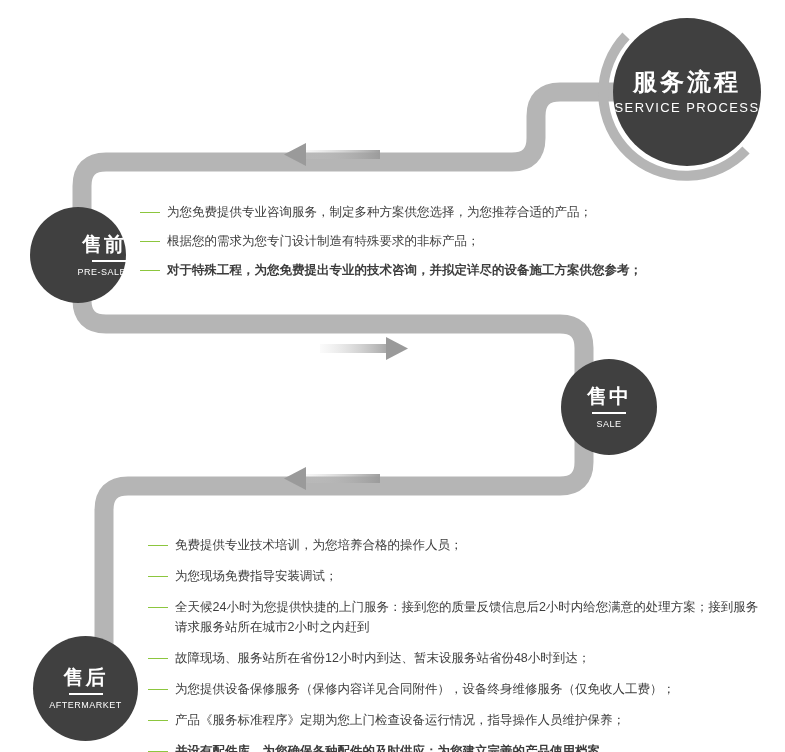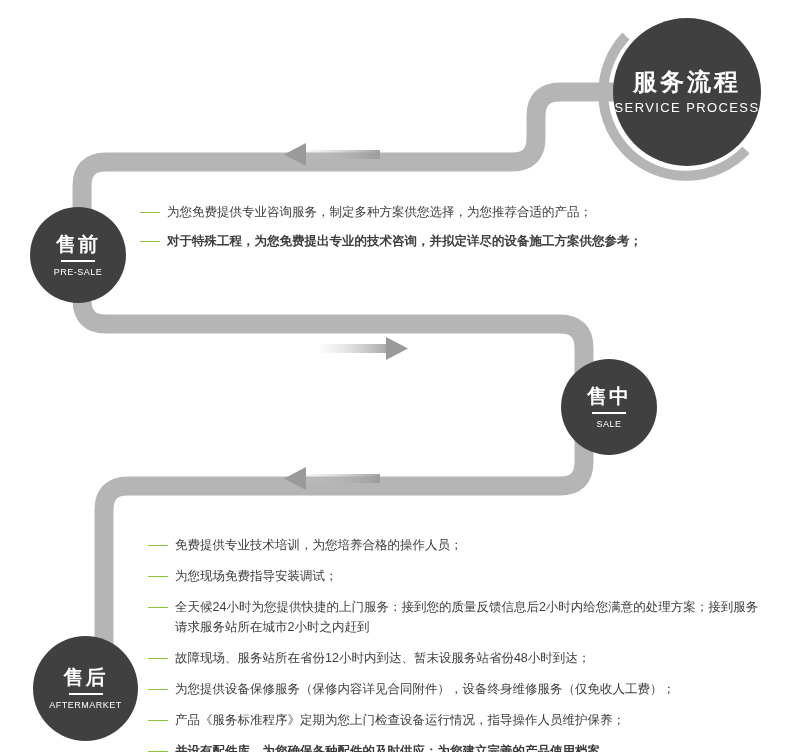--- a/index.html
+++ b/index.html
@@ -71,20 +71,21 @@
     font-size: 13px;
     letter-spacing: 1.4px;
     margin-top: 5px;
   }
 
   #presale-node {
     left: 30px;
     top: 207px;
     width: 96px;
     height: 96px;
+    align-items: flex-end;
   }
   #sale-node {
     left: 561px;
     top: 359px;
     width: 96px;
     height: 96px;
   }
   #aftermarket-node {
     left: 33px;
     top: 636px;
@@ -221,20 +222,24 @@
     <span class="node-sub">PRE-SALE</span>
   </div>
 
   <div class="text-block" id="presale-text">
     <div class="text-row">
       <span class="dash"></span>
       <span class="text-line">为您免费提供专业咨询服务，制定多种方案供您选择，为您推荐合适的产品；</span>
     </div>
     <div class="text-row">
       <span class="dash"></span>
+      <span class="text-line">根据您的需求为您专门设计制造有特殊要求的非标产品；</span>
+    </div>
+    <div class="text-row">
+      <span class="dash"></span>
       <span class="text-line">对于特殊工程，为您免费提出专业的技术咨询，并拟定详尽的设备施工方案供您参考；</span>
     </div>
   </div>
 
   <div class="node-circle" id="sale-node">
     <span class="node-title">售中</span>
     <span class="node-rule"></span>
     <span class="node-sub">SALE</span>
   </div>
 

